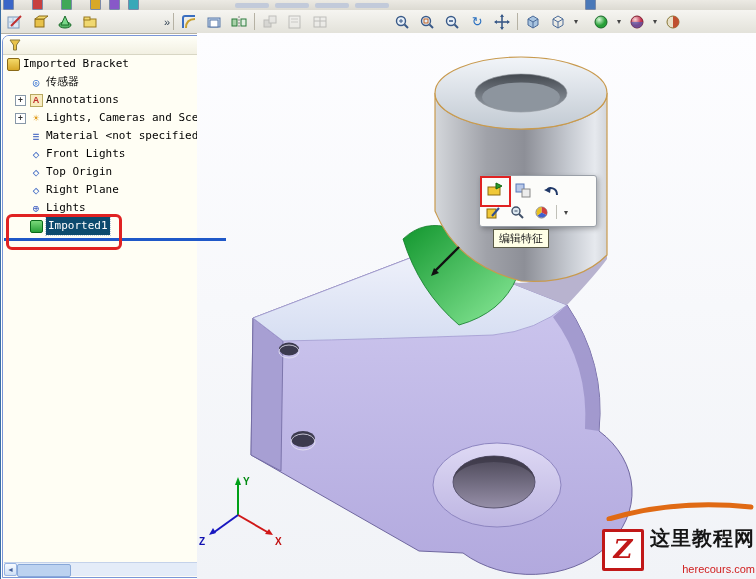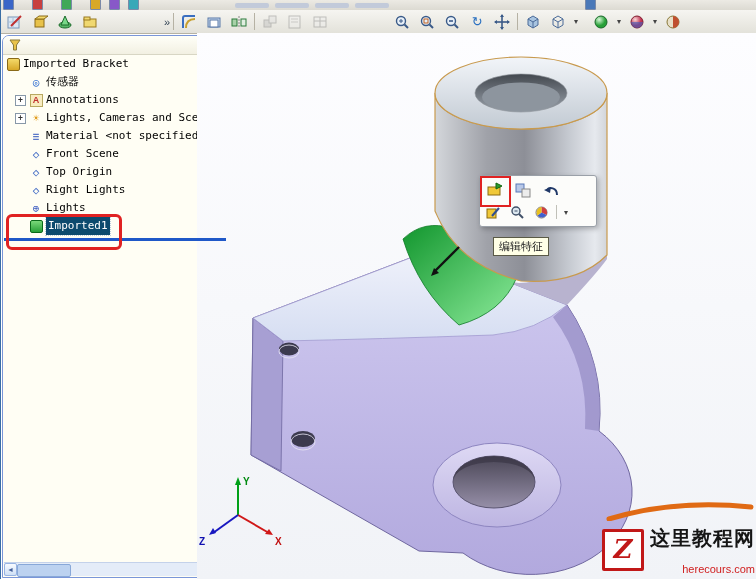--- a/index.html
+++ b/index.html
@@ -65,21 +65,21 @@
   
   .ctx{position:absolute;left:282px;top:142px;width:118px;height:52px;background:#fcfcfa;border:1px solid #9aa0a8;
        border-radius:3px;box-shadow:2px 2px 5px rgba(0,0,0,.25);padding:2px 3px;box-sizing:border-box;z-index:10;}
   .ctxrow{display:flex;align-items:center;height:24px;gap:4px;}
   .ctxrow.r2{height:20px;gap:3px;}
   .cbtn{width:22px;height:22px;display:flex;align-items:center;justify-content:center;border:1px solid transparent;border-radius:2px;flex:none;}
   .cbtn.sm{width:19px;height:18px;}
   .csep{width:1px;height:14px;background:#c0c0b8;margin:0 1px;flex:none;}
   .redbox-ctx{position:absolute;left:0px;top:0px;width:27px;height:27px;border:2px solid #e02222;z-index:11;pointer-events:none;}
   .tooltip{position:absolute;left:296px;top:196px;background:#ffffe6;border:1px solid #5a5a46;color:#222;
-           font-size:11px;padding:1px 5px;z-index:12;white-space:nowrap;font-family:"DejaVu Sans",sans-serif;margin-top:8px;}
+           font-size:11px;padding:1px 5px;z-index:12;white-space:nowrap;font-family:"DejaVu Sans",sans-serif;}
 
   
   .wm{position:absolute;right:2px;bottom:4px;width:164px;z-index:9;text-align:right;}
   .wm .row{display:flex;align-items:center;justify-content:flex-end;gap:6px;}
   .wm .logo{width:36px;height:36px;border:3px solid #c11818;background:#fff;color:#c11818;
             font:bold italic 26px/34px "DejaVu Serif",serif;text-align:center;flex:none;border-radius:2px;}
   .wm .tcol{display:flex;flex-direction:column;align-items:flex-end;}
   .wm .t1{font-size:20px;font-weight:bold;color:#151515;letter-spacing:1px;font-family:"DejaVu Sans",sans-serif;}
   .wm .t2{font-size:11px;color:#d02020;margin-top:11px;font-family:"Liberation Sans",sans-serif;text-align:right;}
 </style>
@@ -297,31 +297,31 @@
         <span class="tlabel">Lights, Cameras and Scene</span>
       </div>
       <div class="trow">
         <span class="expand none"></span>
         <span class="ticon c-mat">≡</span>
         <span class="tlabel">Material &lt;not specified&gt;</span>
       </div>
       <div class="trow">
         <span class="expand none"></span>
         <span class="ticon c-plane">◇</span>
-        <span class="tlabel">Front Scene</span>
+        <span class="tlabel">Front Lights</span>
       </div>
       <div class="trow">
         <span class="expand none"></span>
         <span class="ticon c-plane">◇</span>
         <span class="tlabel">Top Origin</span>
       </div>
       <div class="trow">
         <span class="expand none"></span>
         <span class="ticon c-plane">◇</span>
-        <span class="tlabel">Right Lights</span>
+        <span class="tlabel">Right Plane</span>
       </div>
       <div class="trow">
         <span class="expand none"></span>
         <span class="ticon c-origin">⊕</span>
         <span class="tlabel">Lights</span>
       </div>
       <div class="trow sel">
         <span class="expand none"></span>
         <span class="ticon">
             <span class="i-imp"></span>

